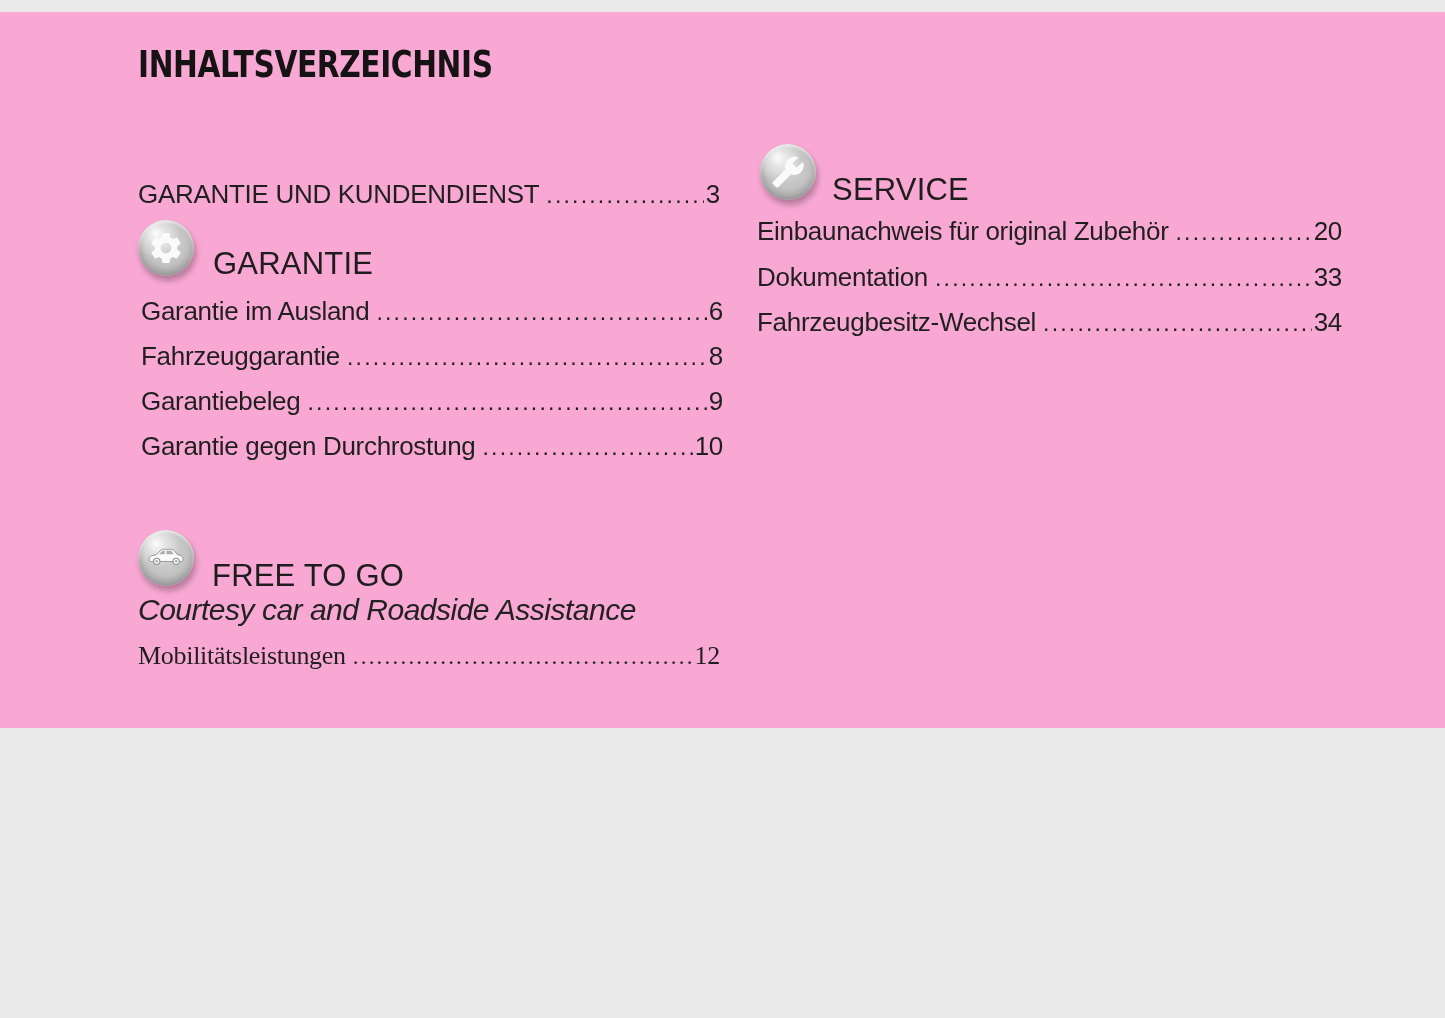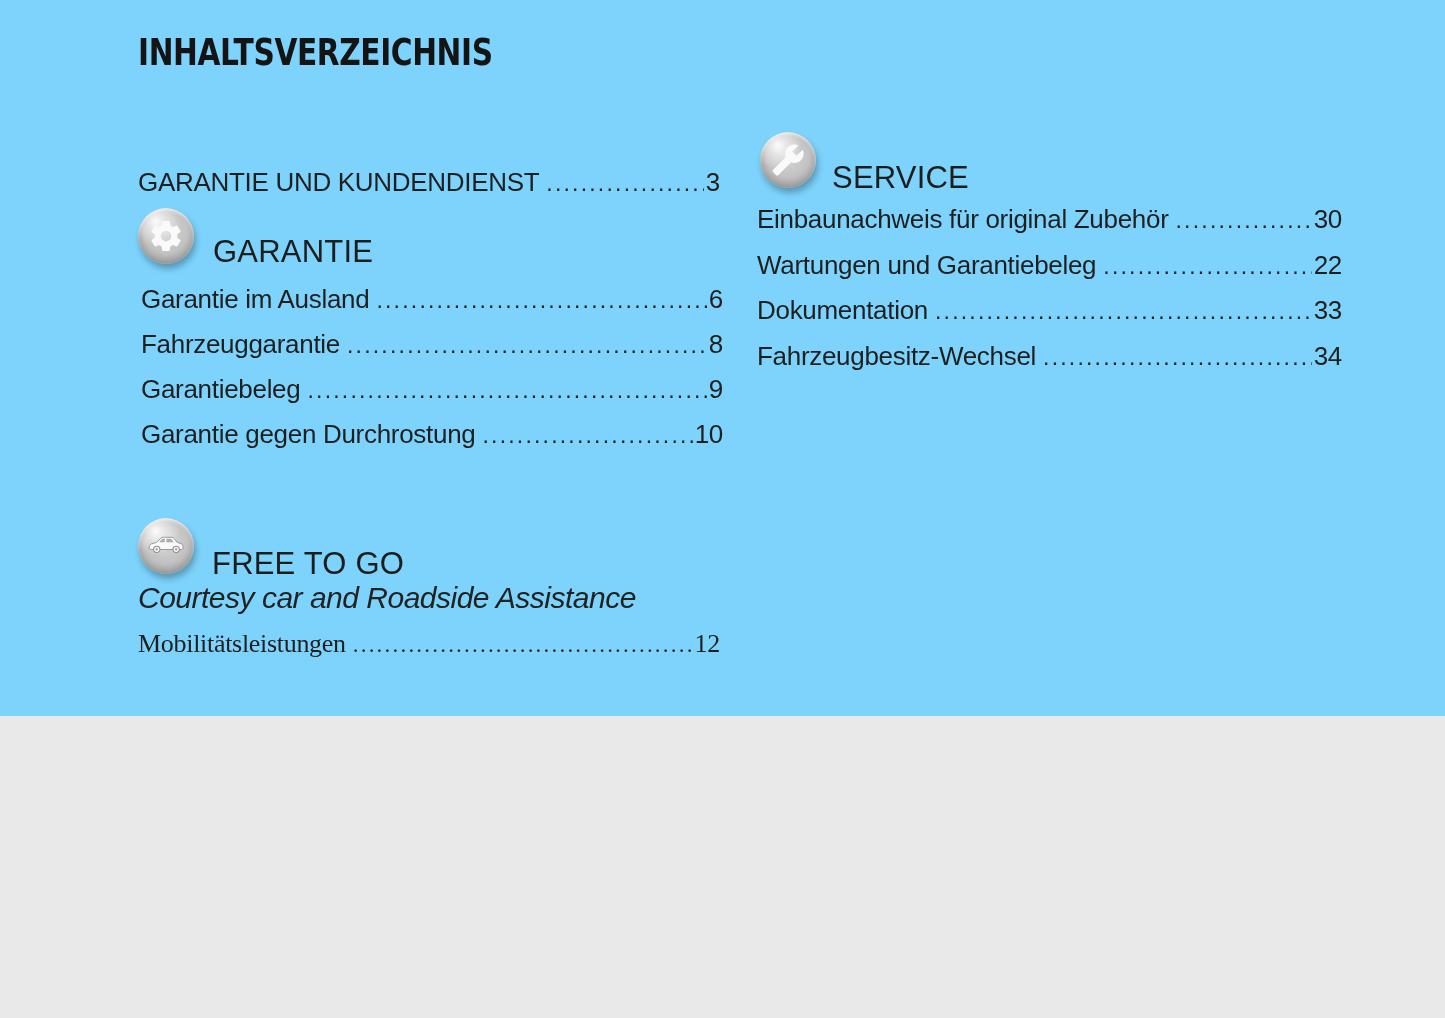--- a/index.html
+++ b/index.html
@@ -1,22 +1,23 @@
 <!DOCTYPE html>
 <html><head>
 <meta charset="utf-8">
 <style>
   html, body { margin: 0; padding: 0; background: #e9e9e9; }
   .page {
     position: relative;
     width: 1445px; height: 716px;
-    background: #7dd3fc;
+    background: #f9a8d4;
     overflow: hidden;
     font-family: "Liberation Sans", sans-serif;
     color: #1f1f1f;
+    margin-top: 12px;
   }
   .title {
     position: absolute; left: 138px; top: 30px;
     margin: 0;
     font-family: "DejaVu Sans", sans-serif;
     font-size: 38px; font-weight: bold;
     letter-spacing: -0.5px;
     color: #141414;
     transform: scaleX(0.78);
     transform-origin: left top;
@@ -156,26 +157,21 @@
         <path fill="#fafafa" d="M22.7 19l-9.1-9.1c.9-2.3.4-5-1.5-6.9-2-2-5-2.4-7.4-1.3L9 6 6 9 1.6 4.7C.4 7.1.9 10.1 2.9 12.1c1.9 1.9 4.6 2.4 6.9 1.5l9.1 9.1c.4.4 1 .4 1.4 0l2.3-2.3c.5-.4.5-1.1.1-1.4z"></path>
       </g>
     </svg>
   </div>
   <div class="section-heading" style="left:832px; top:163px;">SERVICE</div>
 
   <div class="toc-group right" style="left:757px; top:206px; width:585px;">
     <div class="toc-row">
       <span class="label">Einbaunachweis für original Zubehör</span>
       <span class="dots"></span>
-      <span class="pagenum">30</span>
-    </div>
-    <div class="toc-row">
-      <span class="label">Wartungen und Garantiebeleg</span>
-      <span class="dots"></span>
-      <span class="pagenum">22</span>
+      <span class="pagenum">20</span>
     </div>
     <div class="toc-row">
       <span class="label">Dokumentation</span>
       <span class="dots"></span>
       <span class="pagenum">33</span>
     </div>
     <div class="toc-row">
       <span class="label">Fahrzeugbesitz-Wechsel</span>
       <span class="dots"></span>
       <span class="pagenum">34</span>

